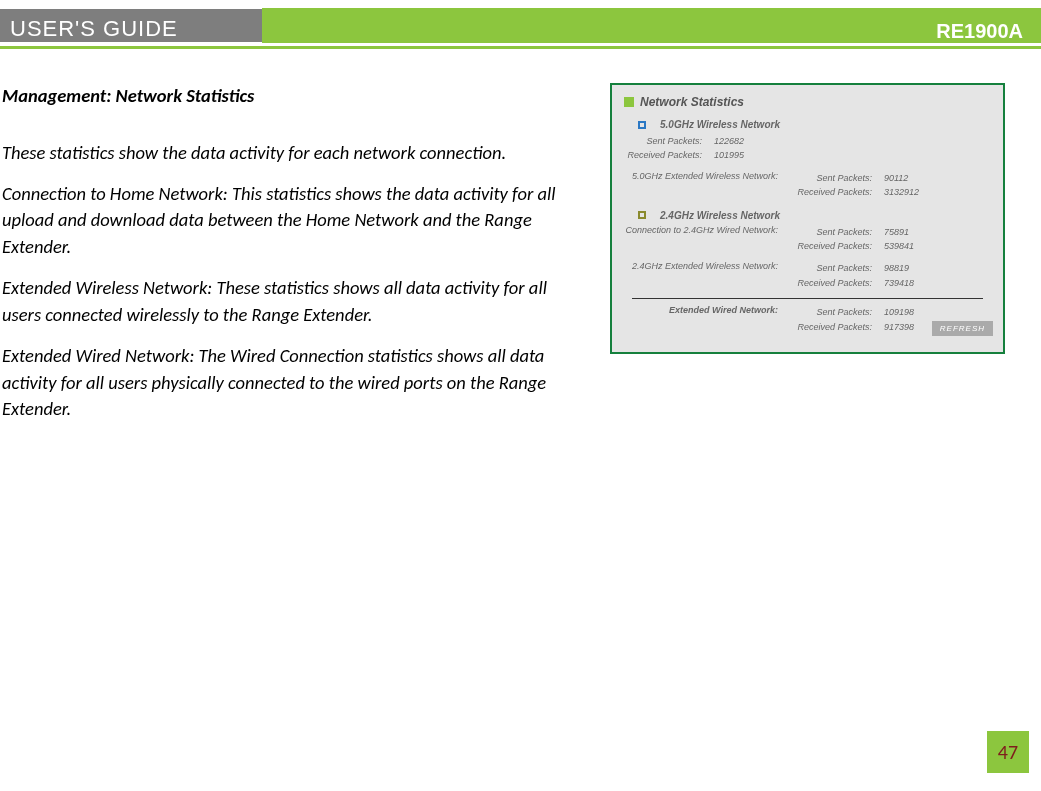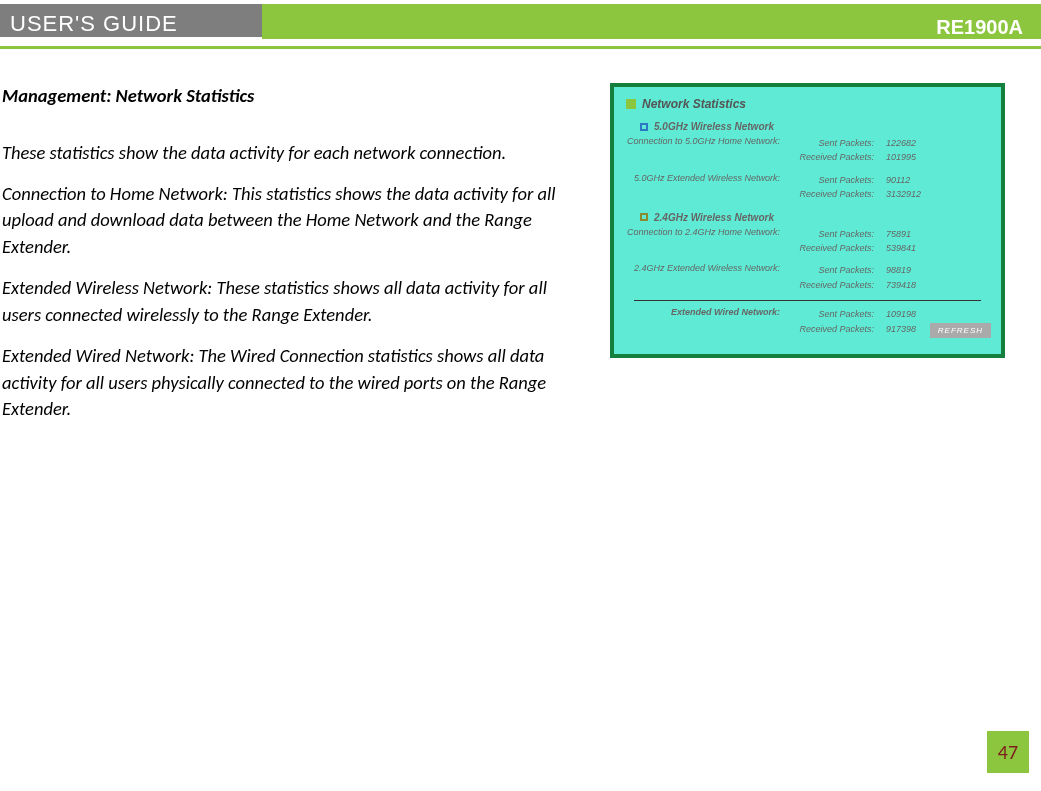--- a/index.html
+++ b/index.html
@@ -6,21 +6,21 @@
   body {
     width: 1041px;
     height: 791px;
     background: #fff;
     font-family: Calibri, Arial, sans-serif;
     position: relative;
     color: #000;
   }
   .header-bar {
     display: flex;
-    align-items: flex-start;
+    align-items: center;
     height: 42px;
     margin-top: 4px;
   }
   .header-left {
     background: #7e7e7e;
     color: #fff;
     font-family: Arial, sans-serif;
     font-size: 22px;
     letter-spacing: 1px;
     padding: 7px 60px 0 10px;
@@ -60,22 +60,22 @@
     font-size: 18.5px;
     margin-bottom: 30px;
   }
   .para {
     margin-bottom: 14px;
   }
   .screenshot-col {
     width: 395px;
   }
   .card {
-    border: 4px solid #15803d;
-    background: #5eead4;
+    border: 2px solid #15803d;
+    background: #e5e5e5;
     padding: 10px 12px 10px 12px;
     font-family: Arial, sans-serif;
     color: #555;
     font-size: 10px;
     position: relative;
   }
   .card-title {
     font-size: 12px;
     font-weight: bold;
     color: #555;
@@ -84,21 +84,21 @@
     gap: 6px;
   }
   .sq { width: 10px; height: 10px; display:inline-block; }
   .sq-green { background:#8cc63e; }
   .sq-blue { border:2px solid #2b78c4; width:8px; height:8px; }
   .sq-olive { border:2px solid #8a8a2e; width:8px; height:8px; }
   .sec-head {
     font-size: 10px;
     font-weight: bold;
     color: #666;
-    display:flex; align-items:center; gap:6px;
+    display:flex; align-items:center; gap:14px;
     margin: 10px 0 4px 14px;
   }
   .stat-block {
     display:flex;
     margin: 4px 0 8px 0;
   }
   .stat-lbl {
     width: 170px;
     text-align: right;
     font-size: 9px;
@@ -155,21 +155,20 @@
         <span class="sq sq-green"></span>
         <span>Network Statistics</span>
       </div>
 
       <div class="sec-head">
         <span class="sq sq-blue"></span>
         <span>5.0GHz Wireless Network</span>
       </div>
 
       <div class="stat-block">
-        <div class="stat-lbl">Connection to 5.0GHz Home Network:</div>
         <div class="stat-rows">
           <div class="stat-row">
               <span class="stat-k">Sent Packets:</span>
               <span class="stat-v">122682</span>
             </div>
           <div class="stat-row">
               <span class="stat-k">Received Packets:</span>
               <span class="stat-v">101995</span>
             </div>
         </div>
@@ -188,21 +187,21 @@
             </div>
         </div>
       </div>
 
       <div class="sec-head">
         <span class="sq sq-olive"></span>
         <span>2.4GHz Wireless Network</span>
       </div>
 
       <div class="stat-block">
-        <div class="stat-lbl">Connection to 2.4GHz Home Network:</div>
+        <div class="stat-lbl">Connection to 2.4GHz Wired Network:</div>
         <div class="stat-rows">
           <div class="stat-row">
               <span class="stat-k">Sent Packets:</span>
               <span class="stat-v">75891</span>
             </div>
           <div class="stat-row">
               <span class="stat-k">Received Packets:</span>
               <span class="stat-v">539841</span>
             </div>
         </div>

